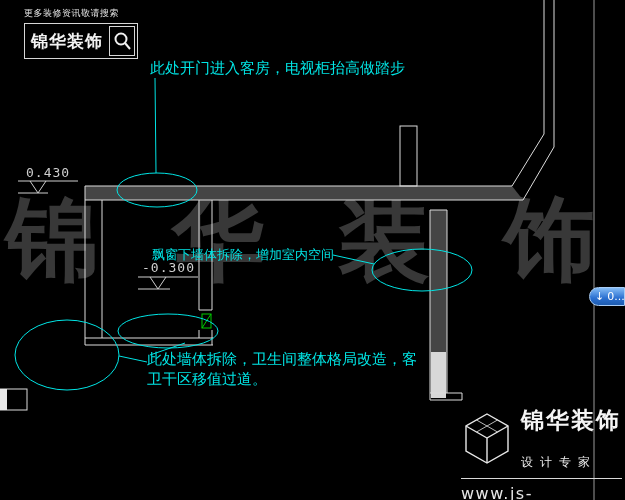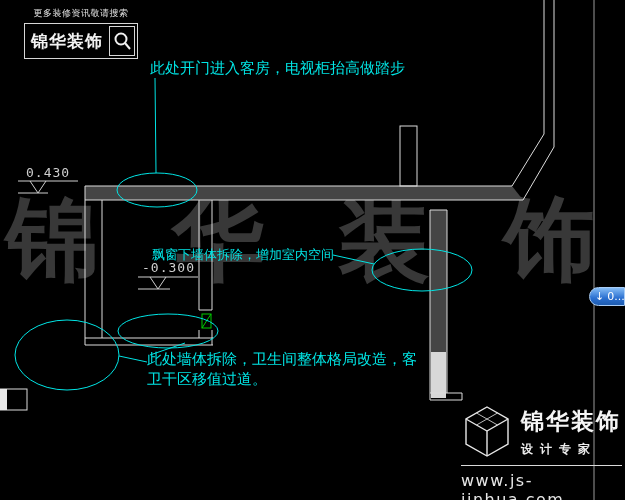--- a/index.html
+++ b/index.html
@@ -6,37 +6,37 @@
   #stage{position:relative;width:625px;height:500px;background:#000;overflow:hidden;
          font-family:"DejaVu Sans",sans-serif;}
   
   #watermark{position:absolute;left:6px;top:193px;font-size:92px;line-height:1;
              letter-spacing:74px;white-space:nowrap;color:#383838;z-index:1;
              font-family:"DejaVu Serif",serif;font-weight:bold;}
   
   #plan-svg{position:absolute;left:0;top:0;z-index:2;}
   
   .top-logo{position:absolute;left:24px;top:7px;z-index:4;color:#eaeaea;}
-  .top-logo .tagline{font-size:9px;letter-spacing:0.5px;color:#e2e2e2;margin-bottom:3px;text-align:center;}
+  .top-logo .tagline{font-size:9px;letter-spacing:0.5px;color:#e2e2e2;margin-bottom:3px;}
   .brand-box{display:inline-flex;align-items:center;border:1px solid #d6d6d6;padding:2px;background:#000;}
   .brand-box .brand{font-size:17px;font-weight:bold;letter-spacing:1px;color:#f2f2f2;padding:2px 4px;}
   .search-box{width:24px;height:28px;border:1px solid #d6d6d6;display:flex;align-items:center;
               justify-content:center;margin-left:2px;cursor:pointer;}
   
   .scroll-btn{position:absolute;left:589px;top:287px;width:36px;height:19px;z-index:5;
               border-radius:10px 0 0 10px;border:1px solid #a9cdf6;
               background:linear-gradient(180deg,#85bdf6 0%,#2a6fd0 60%,#1e5cb0 100%);
               color:#fff;font-size:11px;display:flex;align-items:center;gap:3px;
               padding-left:5px;box-sizing:border-box;cursor:pointer;}
   .scroll-btn .arrow{font-size:11px;line-height:1;}
   
   .footer-logo{position:absolute;left:461px;top:405px;width:161px;z-index:4;color:#f0f0f0;}
   .footer-logo .row{display:flex;align-items:center;gap:8px;}
   .fbrand{font-size:23px;font-weight:bold;letter-spacing:2px;color:#f5f5f5;}
-  .fsub{font-size:12px;letter-spacing:7px;color:#ececec;margin-top:4px;font-weight:bold;}
+  .fsub{font-size:12px;letter-spacing:7px;color:#ececec;margin-top:18px;}
   .fline{border-top:1px solid #d9d9d9;margin:7px 0 5px 0;}
   .furl{font-size:16px;letter-spacing:1.5px;color:#e6e6e6;}
 </style>
 </head>
 <body>
 
 <div id="stage">
 
   <div id="watermark">锦华装饰</div>
 

